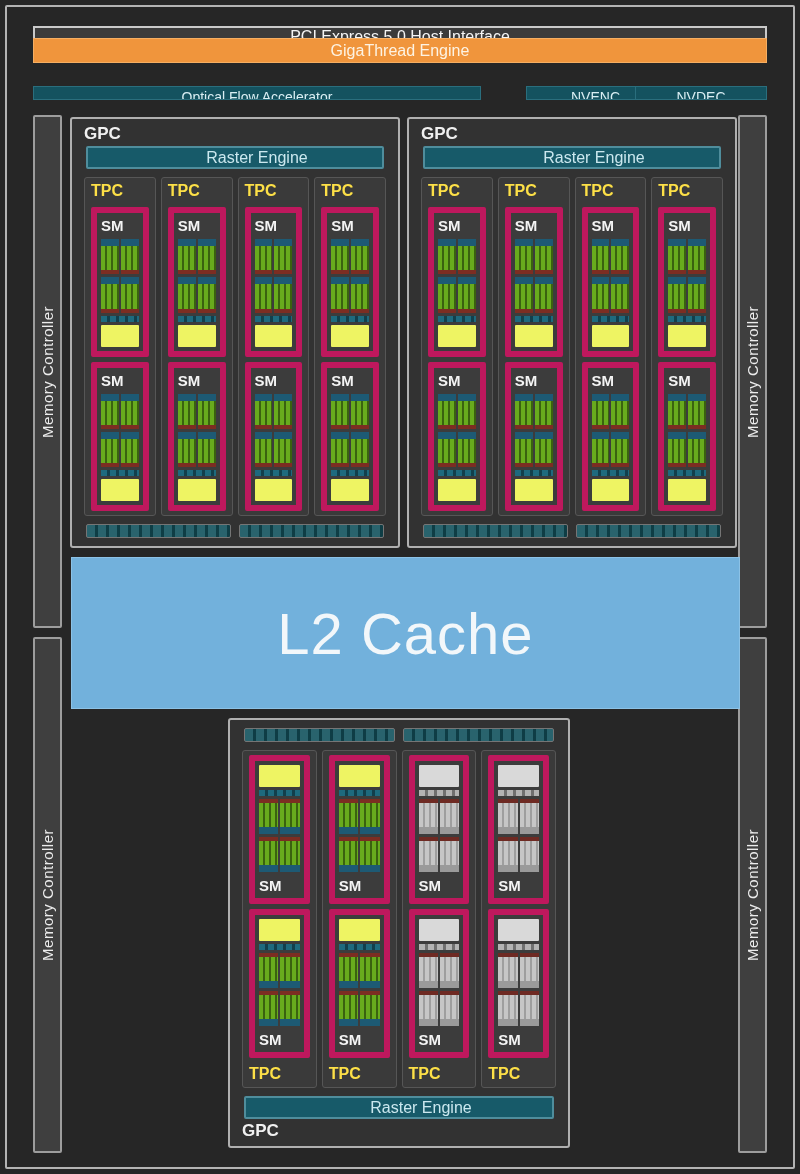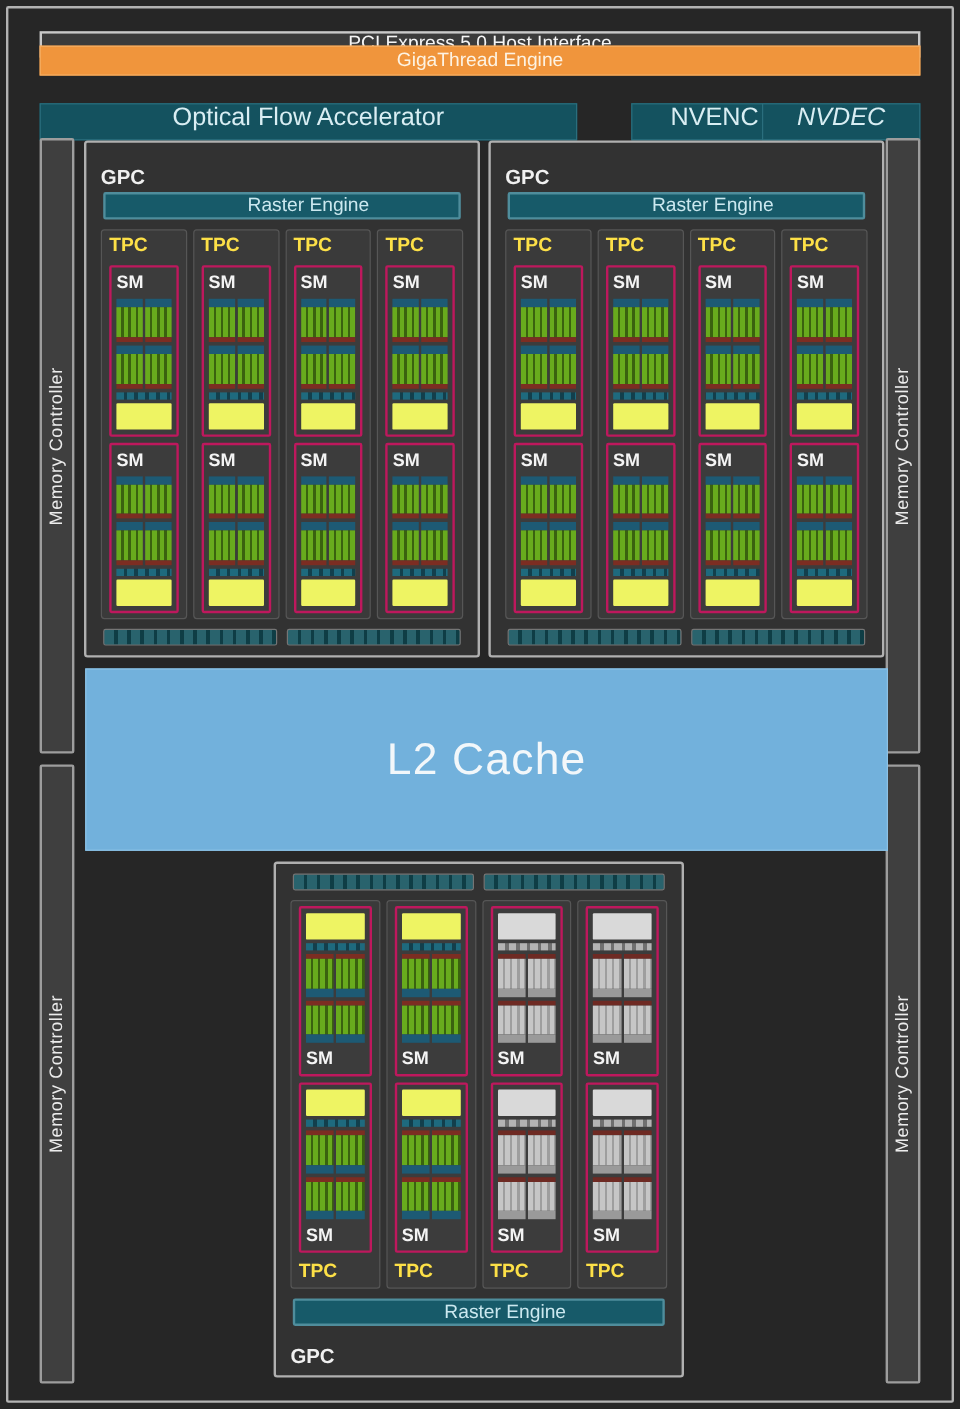--- a/index.html
+++ b/index.html
@@ -25,64 +25,64 @@
     top:26px; height:22px;
     background:#3b3b3b; border:2px solid #c9c9c9;
     color:#f5f5f5; font-size:16px; line-height:18px;
   }
   .bar.giga {
     top:38px; height:25px;
     background:var(--accent-orange,#f0953c); border:1px solid #f5ae62;
     color:#fdf3e3; font-size:16px; line-height:23px;
   }
   .bar.teal {
-    top:86px; height:31px;
+    top:86px; height:14px;
     background:var(--engine-teal,#14525f); border:1px solid #2a6e7d;
-    color:#d9eef3; font-size:21px; line-height:21px;
+    color:#d9eef3; font-size:14px; line-height:21px;
   }
   .bar.ofa   { width:448px; }
   .bar.nvenc { left:488px; width:139px;margin-left:38px; }
-  .bar.nvdec { left:635px; width:132px;font-style:italic; }
+  .bar.nvdec { left:635px; width:132px; }
   
   .mc {
     position:absolute; width:29px; box-sizing:border-box;
     background:#3f3f3f; border:2px solid #9d9d9d; border-radius:2px;
     display:flex; align-items:center; justify-content:center;
   }
   .mc span {
     writing-mode:vertical-rl; transform:rotate(180deg);
     font-size:15px; color:#ececec; letter-spacing:.5px; white-space:nowrap;
   }
   .mc.left-top     { left:33px;  top:115px; height:513px; }
   .mc.left-bottom  { left:33px;  top:637px; height:516px; }
   .mc.right-top    { left:738px; top:115px; height:513px; }
   .mc.right-bottom { left:738px; top:637px; height:516px; }
   
   .l2 {
     position:absolute; left:71px; top:557px; width:669px; height:152px;
     box-sizing:border-box;
     background:var(--l2-blue,#72b1dc); border:1px solid #8cc2e6;
-    color:#f2f7fa; font-size:37px; letter-spacing:1px;
+    color:#f2f7fa; font-size:58px; letter-spacing:1px;
     display:flex; align-items:center; justify-content:center;
     white-space:nowrap;
   }
   
   .gpc {
     position:absolute; box-sizing:border-box;
     background:#323232; border:2px solid #b0b0b0; border-radius:3px;
     display:flex; flex-direction:column;
     padding:3px 12px 8px;
   }
   .gpc.top-left  { left:70px;  top:117px; width:330px; height:431px; }
   .gpc.top-right { left:407px; top:117px; width:330px; height:431px; }
   .gpc.bottom    { left:228px; top:718px; width:342px; height:430px; }
   .gpc.flipped   { flex-direction:column-reverse; padding:8px 12px 3px; }
   .gpc-label {
     flex:none; height:24px; line-height:24px;
-    color:#f0f0f0; font-size:17px; font-weight:bold;margin-top:14px;
+    color:#f0f0f0; font-size:17px; font-weight:bold;
   }
   .raster {
     flex:none; height:23px; box-sizing:border-box;
     margin:0 2px 8px; background:var(--raster-teal,#175a69);
     border:2px solid #4f8d9c; border-radius:2px;
     color:#cbe8ef; font-size:16px; line-height:19px; text-align:center;
     white-space:nowrap;
     padding-left:44px;
   }
   .gpc.flipped .raster { margin:8px 2px 0; }
@@ -92,21 +92,21 @@
     background:#3a3a3a; border:1px solid #565656; border-radius:3px;
     padding:2px 6px 4px; box-sizing:border-box;
   }
   .gpc.flipped .tpc { flex-direction:column-reverse; padding:4px 6px 2px; }
   .tpc-label {
     flex:none; height:22px; line-height:22px;
     color:#fde047; font-size:16px; font-weight:bold;
   }
   .sm {
     flex:1; min-height:0; display:flex; flex-direction:column; gap:3px;
-    background:#3c3c3c; border:2px solid #be185d; border-radius:2px;
+    background:#3c3c3c; border:6px solid #be185d; border-radius:2px;
     padding:2px 4px 4px; box-sizing:border-box;
   }
   .gpc.flipped .sm { flex-direction:column-reverse; padding:4px 4px 2px; }
   .sm-label {
     flex:none; height:21px; line-height:21px;
     color:#f4f4f4; font-size:15px; font-weight:bold;
   }
   .exec { flex:1; min-height:0; display:flex; gap:2px; }
   .exec-col { flex:1; display:flex; flex-direction:column; }
   .gpc.flipped .exec-col { flex-direction:column-reverse; }

